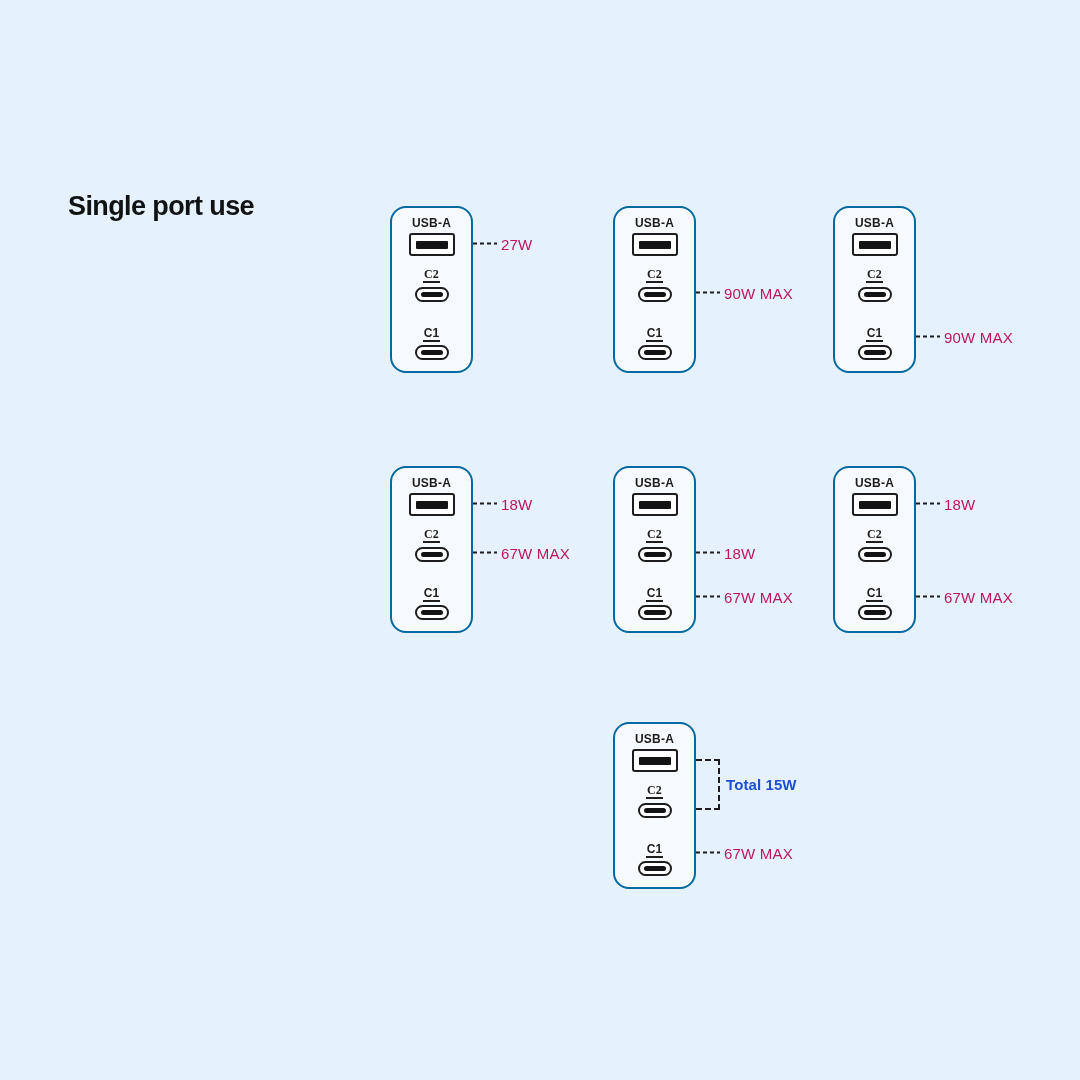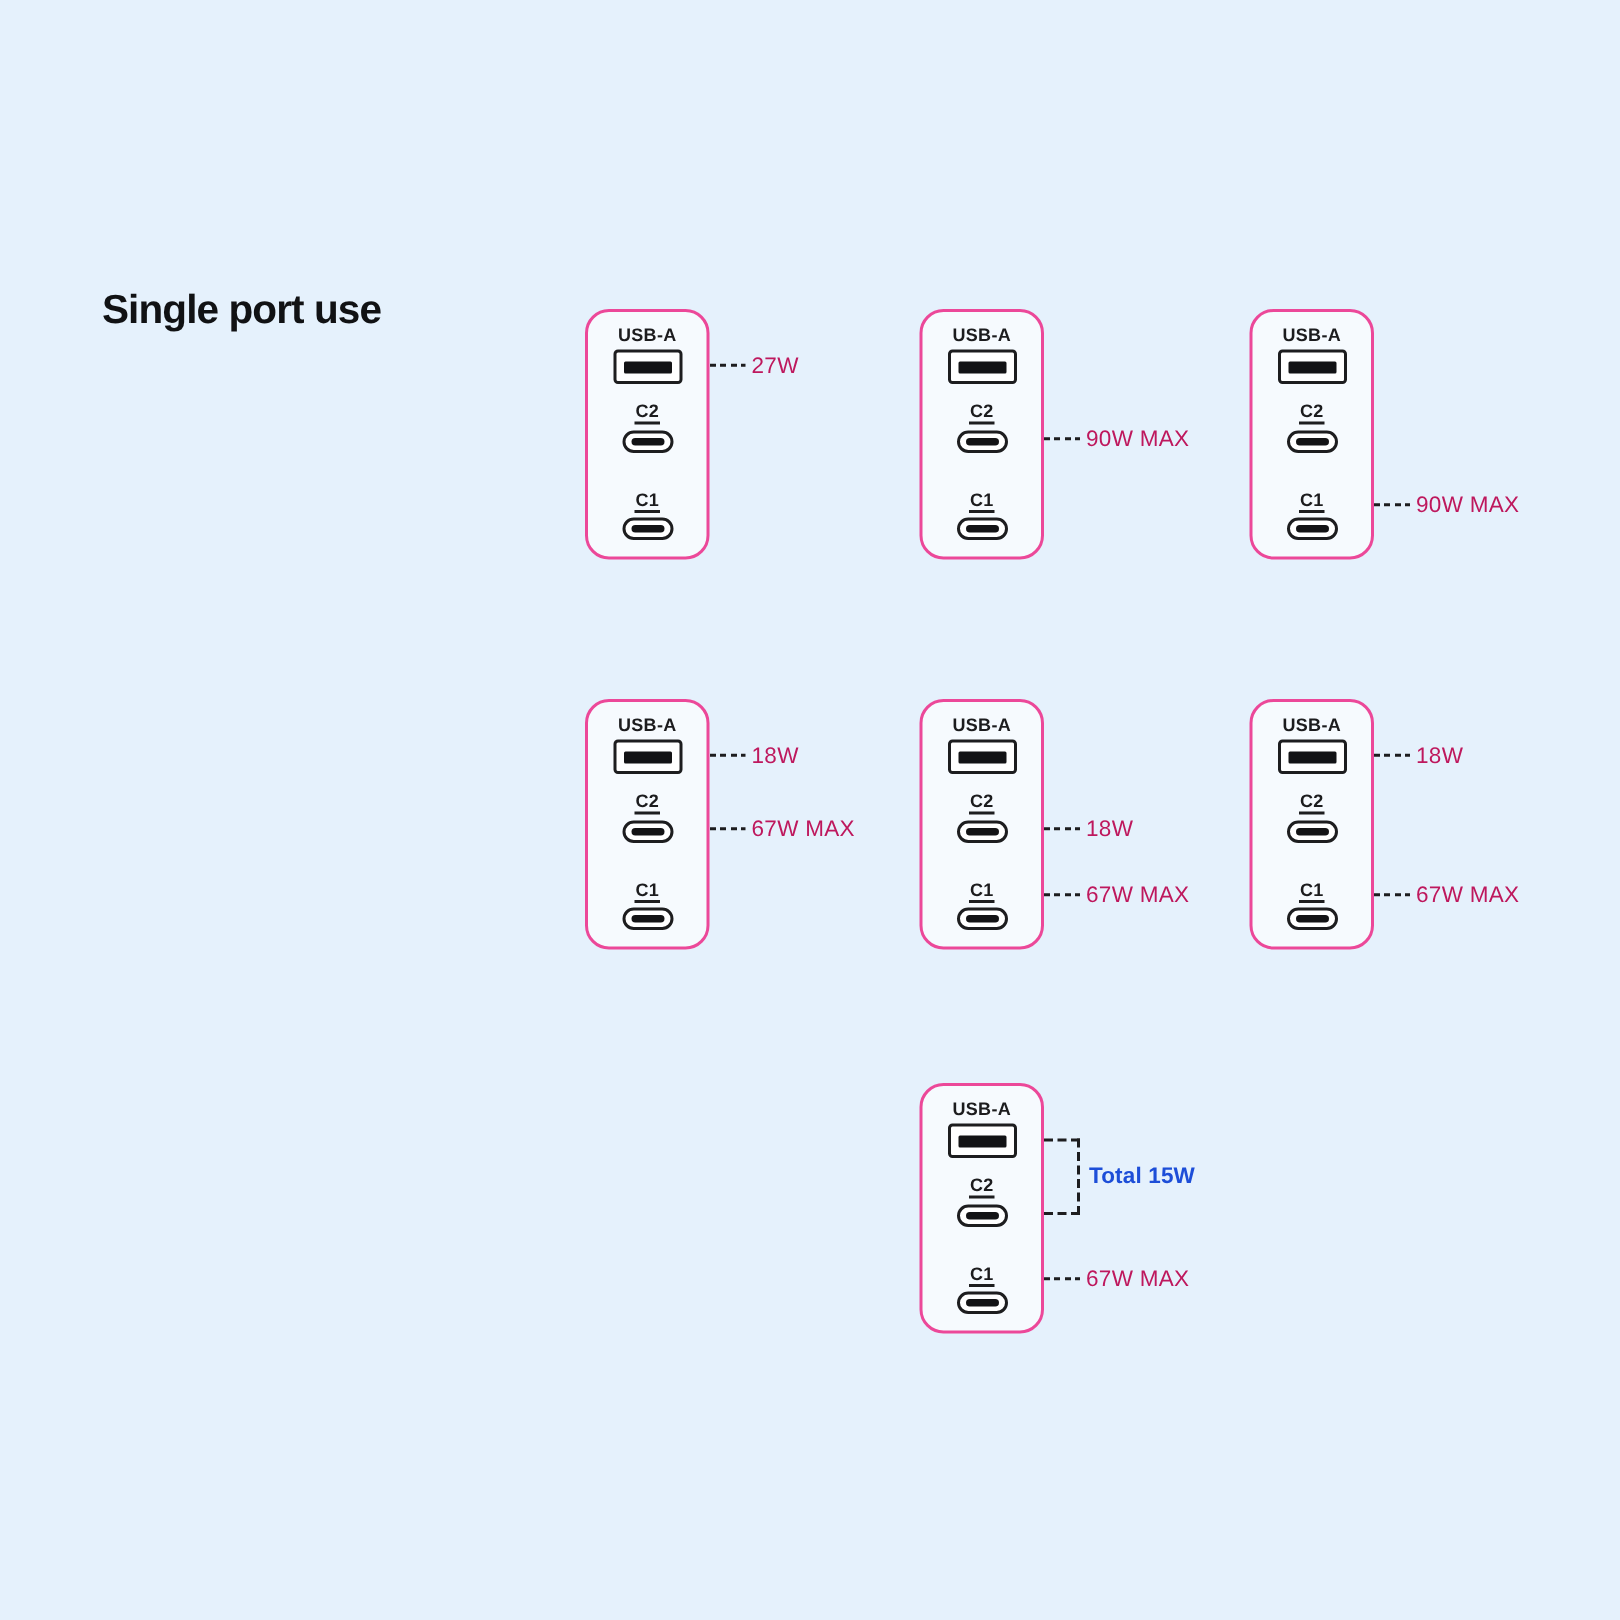--- a/index.html
+++ b/index.html
@@ -16,33 +16,33 @@
   .heading{
     position:absolute;left:68px;
     font-size:27px;font-weight:700;letter-spacing:-0.6px;line-height:1.1;
     color:#111214;
   }
 
   .charger{
     position:absolute;
     width:83px;height:167px;
     box-sizing:border-box;
-    border:2px solid #ec4899;
+    border:2px solid #0369a1;
     border-radius:16px;
     background:#F6FAFE;
     display:flex;flex-direction:column;align-items:center;
     padding-top:9px;
   }
   .plabel{
     font-size:12px;font-weight:600;line-height:1;
     letter-spacing:0.2px;color:#1C1C1E;
   }
   .plabel.ul{border-bottom:2px solid #1D1D1F;padding:0 1px 1px;}
   .lbl-usba{margin-bottom:4px;}
-  .mt-c2{margin-top:12px;margin-bottom:4px;}
+  .mt-c2{margin-top:12px;margin-bottom:4px;font-family:Liberation Serif, serif;}
   .mt-c1{margin-top:25px;margin-bottom:3px;}
   .usba{
     width:46px;height:23px;box-sizing:border-box;
     border:2px solid #1D1D1F;border-radius:3px;background:#FFFFFF;
     display:flex;align-items:center;justify-content:center;
   }
   .usba .bar{display:block;width:32px;height:8px;background:#131315;border-radius:1px;}
   .cpill{
     width:34px;height:15px;box-sizing:border-box;
     border:2px solid #1D1D1F;border-radius:8px;background:#FFFFFF;

